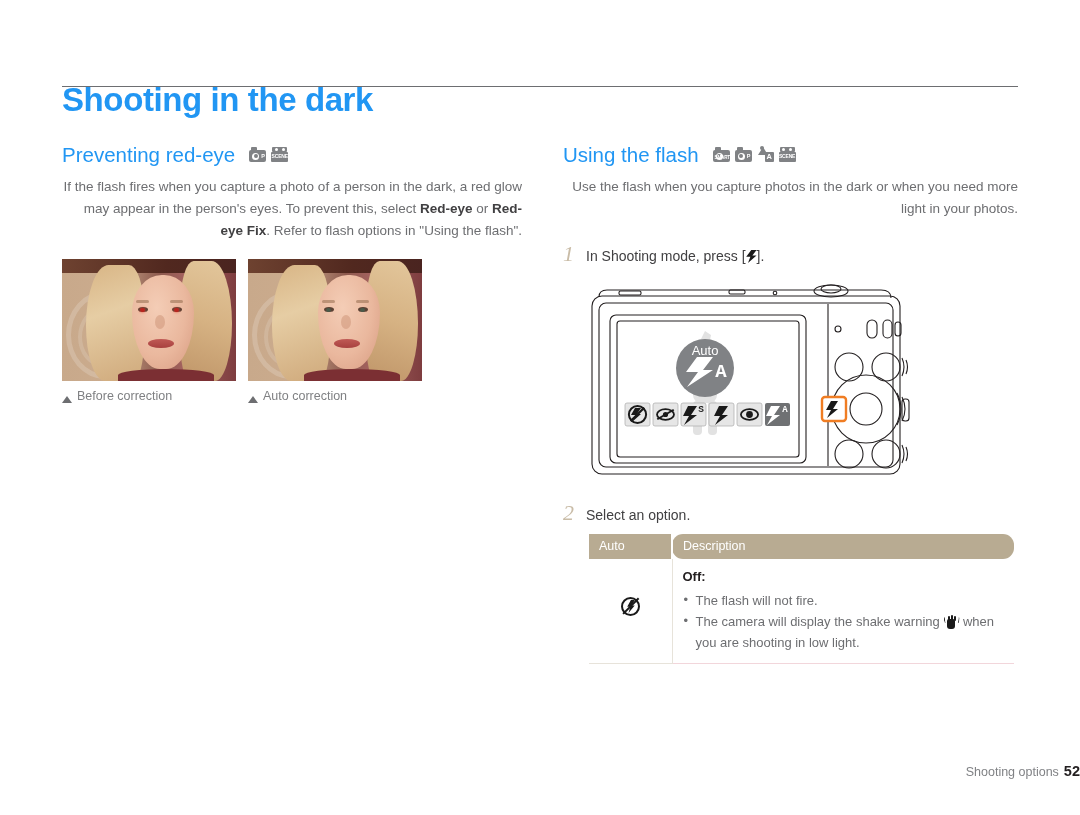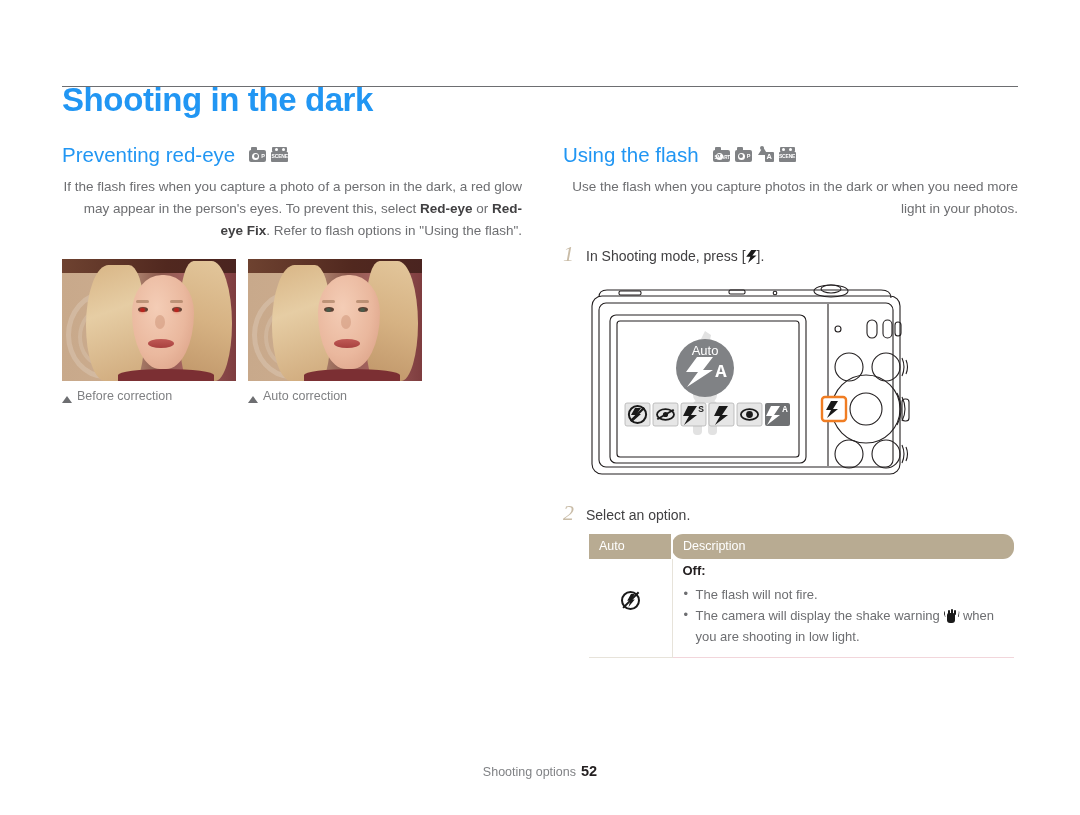--- a/index.html
+++ b/index.html
@@ -402,21 +402,21 @@
     font-weight: normal;
     text-align: left;
     font-size: 12.5px;
     padding: 5px 10px 6px 10px;
     border-right: 2px solid #ffffff;
   }
   .opt-table thead th:last-child { border-right: none; border-radius: 11px; }
   .opt-table th.c-icon { width: 62px; }
   .opt-table tbody td {
     vertical-align: top;
-    padding: 1px 10px 10px 10px;
+    padding: 7px 10px 10px 10px;
     border-bottom: 1px solid #f2d6db;
     color: #6d6e71;
     line-height: 21px;
   }
   .opt-table tbody td.c-icon {
     border-right: 1px solid #e7e3da;
     text-align: center;
     vertical-align: middle;
     border-bottom: 1px solid #e7e3da;
   }
@@ -503,21 +503,21 @@
   }
   .shake-icon .m1 { left: 0px; transform: rotate(-8deg); }
   .shake-icon .m2 { left: 12px; transform: rotate(8deg) scaleX(-1); }
 
   
   .footer {
     position: absolute;
     left: 0;
     top: 763px;
     width: 1080px;
-    text-align: center;
+    text-align: right;
     font-size: 12.5px;
     color: #808285;
   }
   .footer .pg {
     font-size: 14.5px;
     font-weight: bold;
     color: #231f20;
     margin-left: 5px;
   }
 </style>

